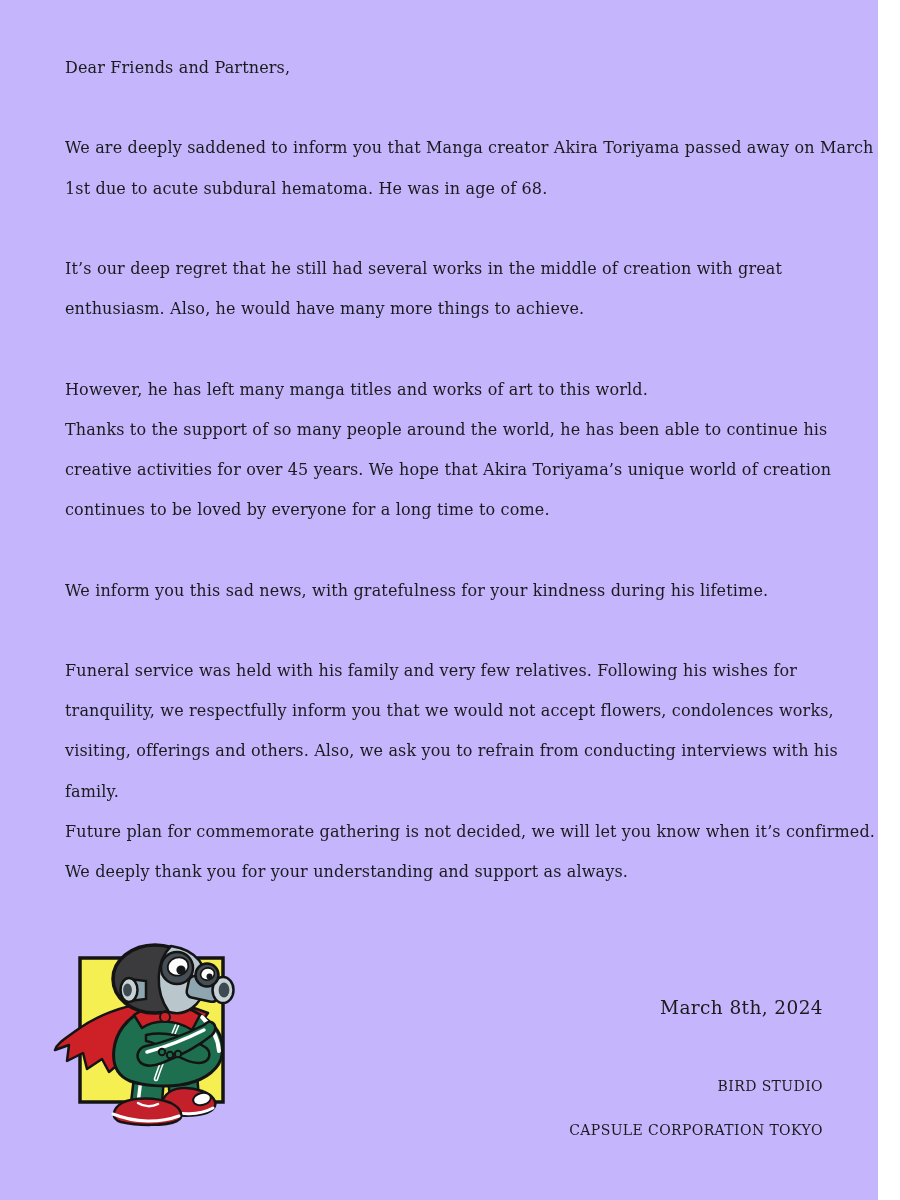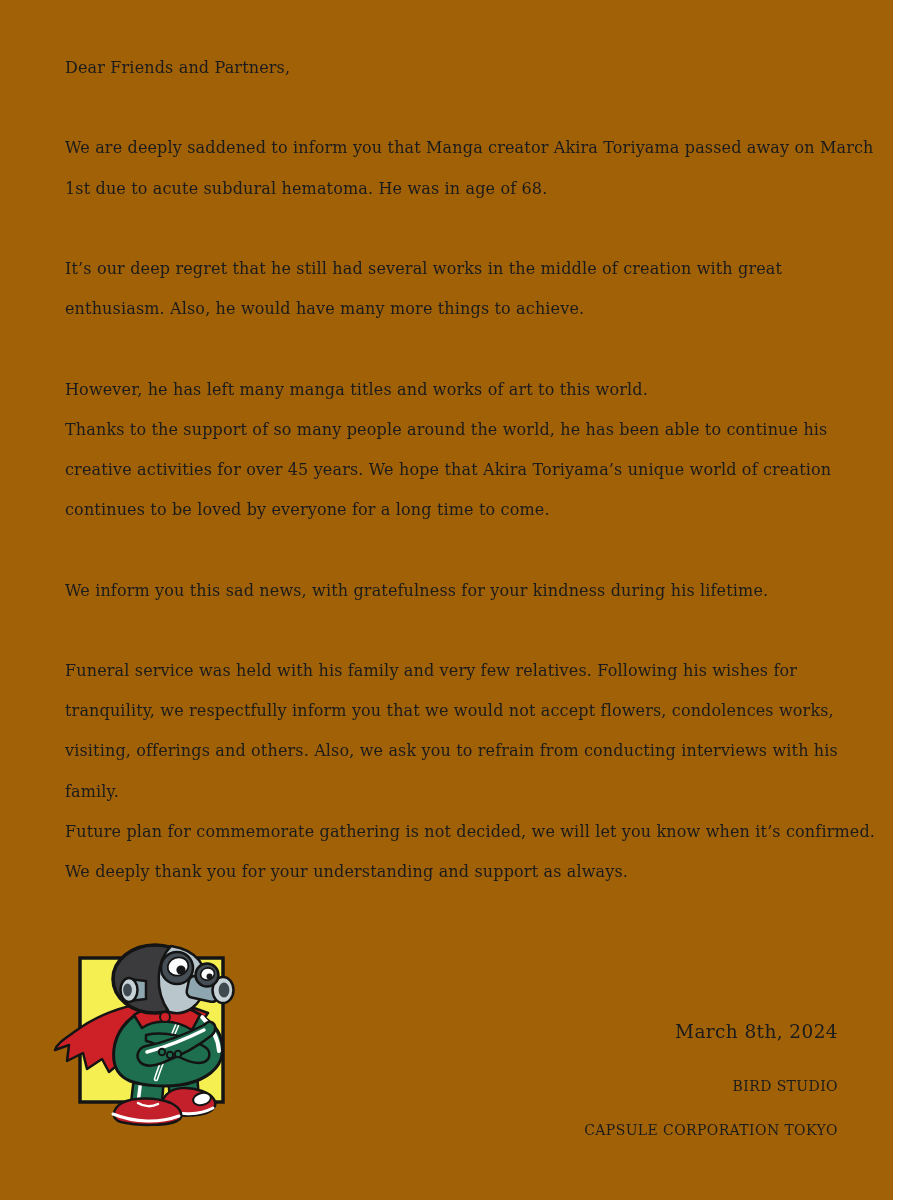--- a/index.html
+++ b/index.html
@@ -1,32 +1,31 @@
 <!DOCTYPE html>
 <html><head>
 <meta charset="utf-8">
 <title>Letter</title>
 <style>
   html,body { margin:0; padding:0; background:#ffffff; }
   .page {
     position:relative; width:878px; height:1200px;
-    background:#a16207; overflow:hidden;
+    background:#c4b5fd; overflow:hidden;
     font-family:"DejaVu Serif","Liberation Serif",serif;
     color:#1b1b1b;
-    padding-left:15px;
   }
   .letter-body {
     position:absolute; left:65px; top:48px; right:40px;
     font-size:16px; line-height:40.2px; letter-spacing:0.15px;
   }
   .para { margin:0 0 40.2px 0; }
   .para:last-child { margin-bottom:0; }
   .line { white-space:nowrap; }
   .date-line {
-    position:absolute; top:1020px; right:55px;
+    position:absolute; top:996px; right:55px;
     font-size:18.5px; line-height:23px; letter-spacing:0.4px;
     text-align:right; white-space:nowrap;margin-left:24px;
   }
   .signature-block {
     position:absolute; top:1064px; right:55px;
     font-size:14px; line-height:44px; letter-spacing:0.4px;
     text-align:right; white-space:nowrap;
   }
   .mascot {
     position:absolute; left:50px; top:933px;

